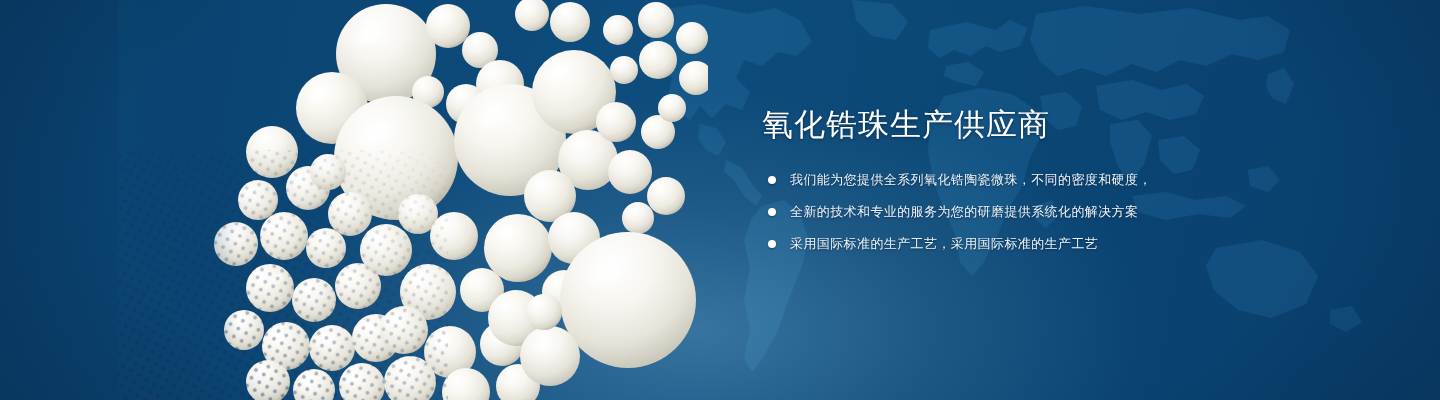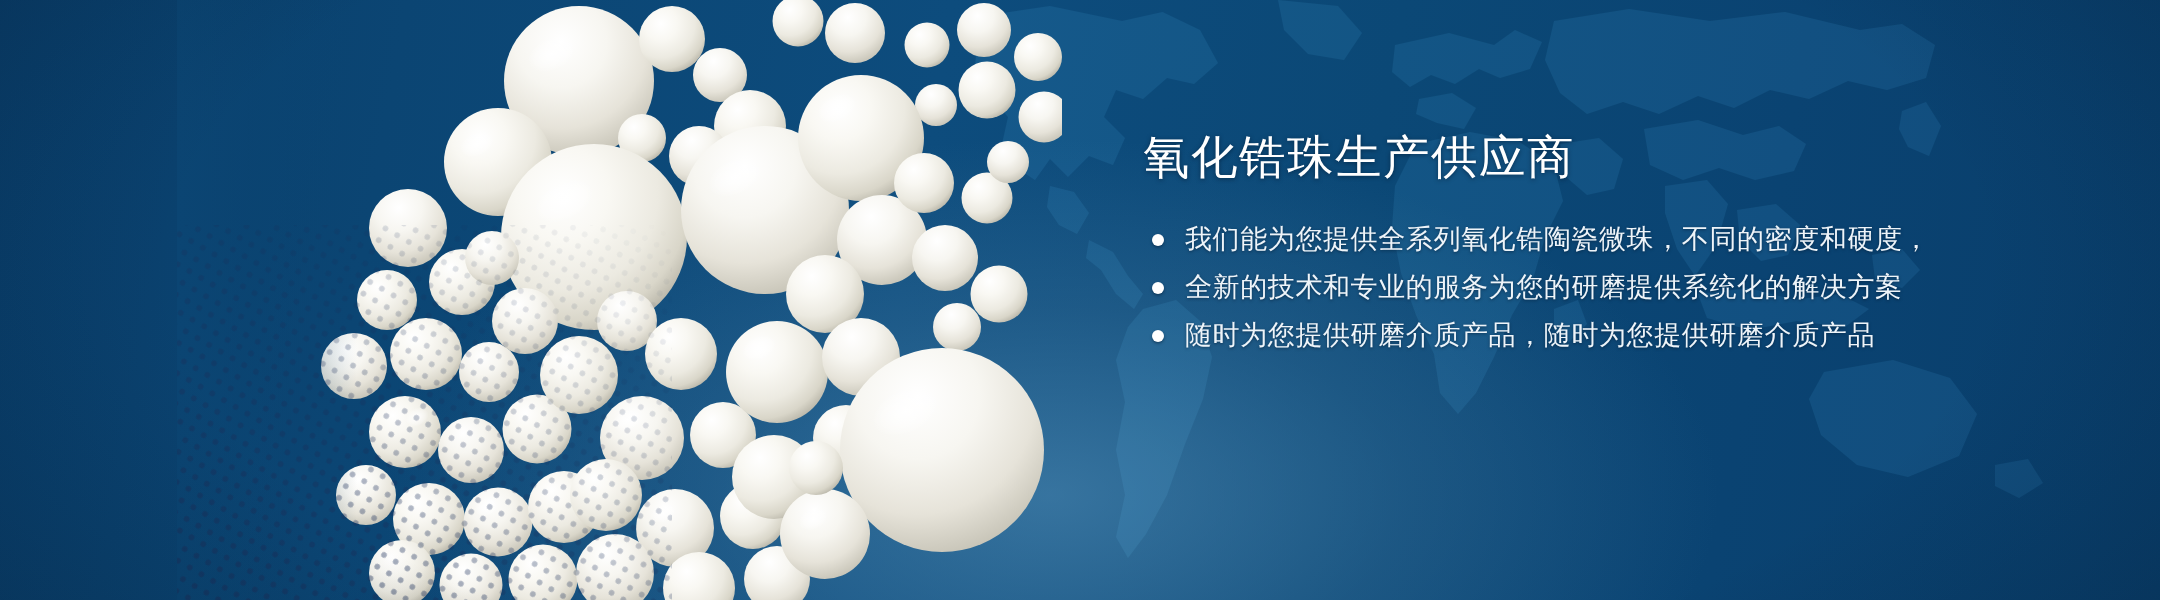--- a/index.html
+++ b/index.html
@@ -65,21 +65,21 @@
     height: 250px;
     pointer-events: none;
     opacity: 0.85;
   }
   .halftone svg { display: block; width: 100%; height: 100%; }
 
   
   .copy {
     position: absolute;
     left: 762px;
-    top: 88px;
+    top: 108px;
     width: 560px;
   }
 
   .headline {
     margin: 0 0 26px 0;
     font-size: 31px;
     line-height: 1.1;
     font-weight: 500;
     letter-spacing: 1px;
     color: #ffffff;
@@ -88,21 +88,21 @@
 
   .bullets {
     list-style: none;
     margin: 0;
     padding: 0;
   }
   .bullet {
     position: relative;
     padding-left: 28px;
     margin-bottom: 9px;
-    font-size: 18px;
+    font-size: 13px;
     line-height: 23px;
     letter-spacing: 0.4px;
     color: #eef4f9;
     text-shadow: 0 1px 2px rgba(0,18,36,0.5);
   }
   .bullet:last-child { margin-bottom: 0; }
   .dot {
     position: absolute;
     left: 6px;
     top: 8px;
@@ -310,19 +310,19 @@
         <span class="bullet-line">我们能为您提供全系列氧化锆陶瓷微珠，不同的密度和硬度，</span>
       </li>
 
       <li class="bullet">
         <span class="dot"></span>
         <span class="bullet-line">全新的技术和专业的服务为您的研磨提供系统化的解决方案</span>
       </li>
 
       <li class="bullet">
         <span class="dot"></span>
-        <span class="bullet-line">随时为您提供研磨介质产品，随时为您提供研磨介质产品</span>
+        <span class="bullet-line">采用国际标准的生产工艺，采用国际标准的生产工艺</span>
       </li>
 
     </ul>
   </div>
 
 </div>
 
 </body></html>

